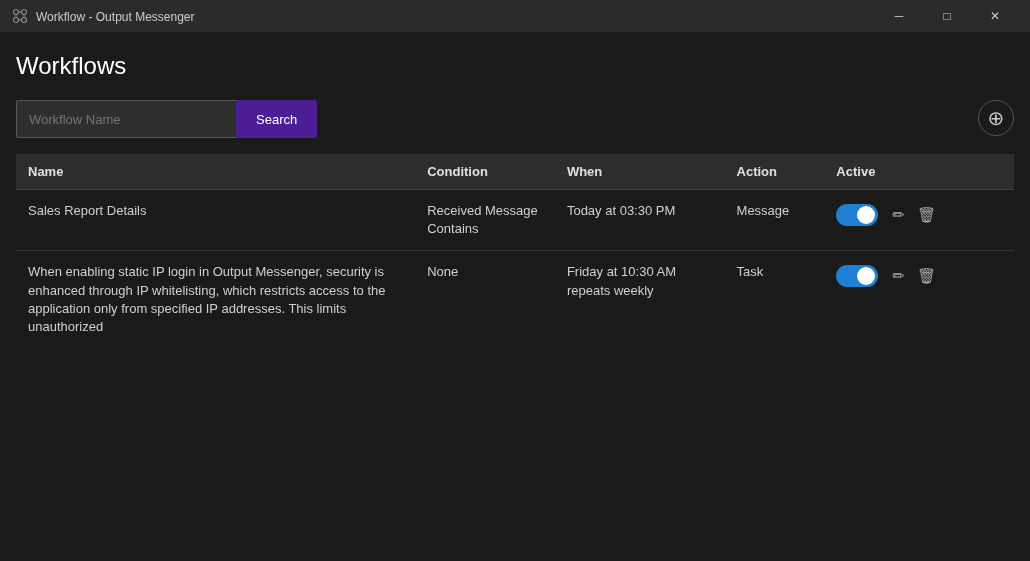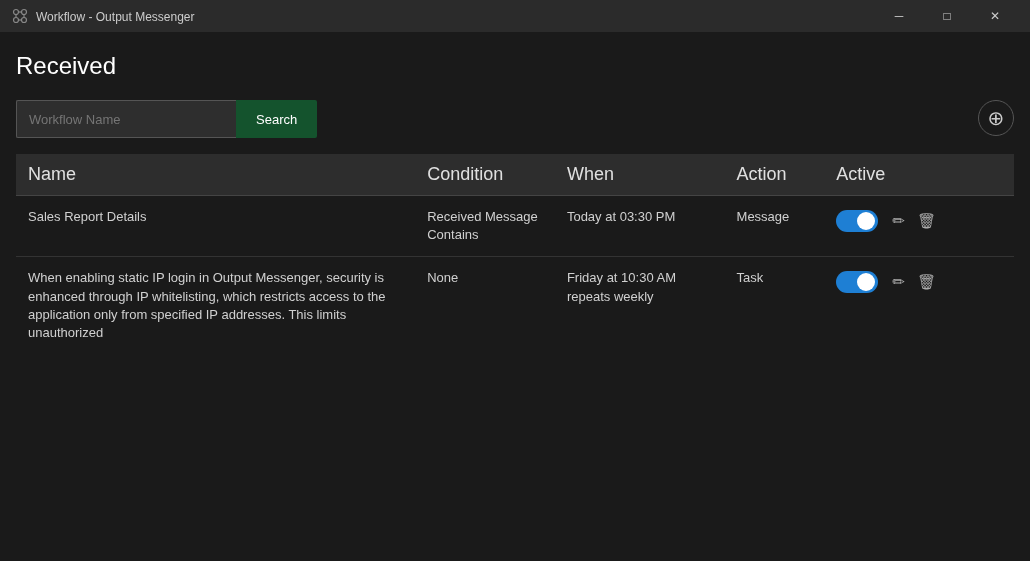--- a/index.html
+++ b/index.html
@@ -84,21 +84,21 @@
       border-right: none;
       color: #aaa;
       padding: 0 12px;
       font-size: 13px;
       outline: none;
       border-radius: 2px 0 0 2px;
     }
     .search-btn {
       height: 38px;
       padding: 0 20px;
-      background: #14532d;
+      background: #4c1d95;
       border: none;
       color: #fff;
       font-size: 13px;
       cursor: pointer;
       border-radius: 0 2px 2px 0;
     }
 
     .add-btn {
       margin-left: auto;
       width: 36px;
@@ -122,22 +122,22 @@
       width: 100%;
       border-collapse: collapse;
     }
     thead tr {
       background: #2d2d2d;
       border-bottom: 1px solid #444;
     }
     thead th {
       text-align: left;
       padding: 10px 12px;
-      font-size: 18px;
-      font-weight: 400;
+      font-size: 13px;
+      font-weight: 700;
       color: #e0e0e0;
     }
     tbody tr {
       border-bottom: 1px solid #333;
     }
     tbody tr:last-child {
       border-bottom: none;
     }
     tbody td {
       padding: 12px 12px;
@@ -215,21 +215,21 @@
     <span class="title-bar-title">Workflow - Output Messenger</span>
   </div>
   <div class="title-bar-controls">
     <button class="title-bar-btn">─</button>
     <button class="title-bar-btn">□</button>
     <button class="title-bar-btn close">✕</button>
   </div>
 </div>
 
 <div class="main">
-  <h1 class="page-title">Received</h1>
+  <h1 class="page-title">Workflows</h1>
 
   <div class="search-bar">
     <input class="search-input" type="text" placeholder="Workflow Name" style="">
     <button class="search-btn">Search</button>
     <button class="add-btn">
       <span>⊕</span>
     </button>
   </div>
 
   <div class="table-container">

